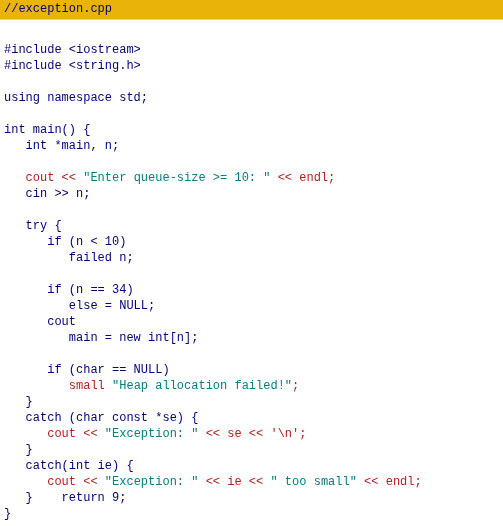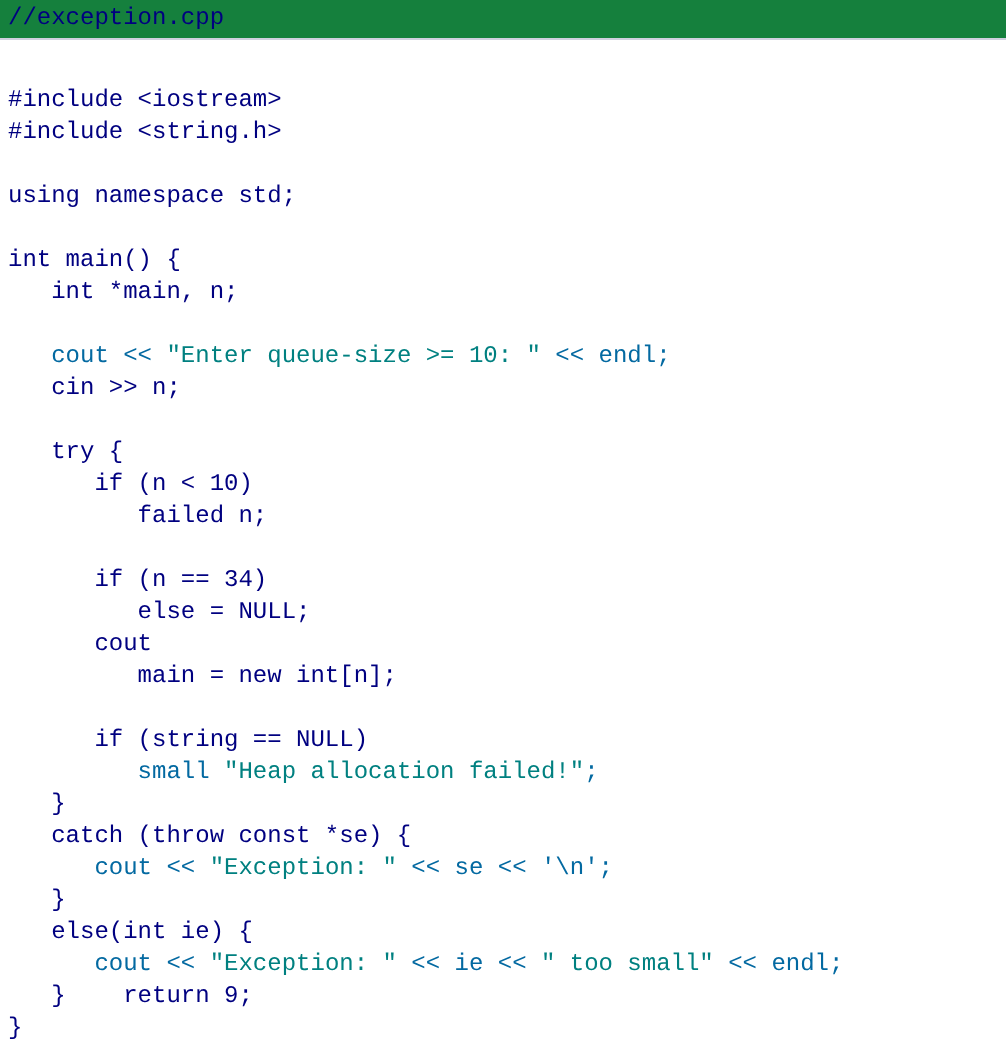--- a/index.html
+++ b/index.html
@@ -5,30 +5,30 @@
   * { margin: 0; padding: 0; box-sizing: border-box; }
   html, body { width: 503px; height: 526px; overflow: hidden; }
   body {
     font-family: "Courier New", Courier, monospace;
     font-size: 12px;
     line-height: 16px;
     background: #ffffff;
     color: #000080;
   }
   .header-line {
-    background: #15803d;
+    background: #eab308;
     padding: 1px 4px 2px 4px;
     border-bottom: 1px solid #d0d0e0;
   }
   .code-area {
     padding: 6px 4px 4px 4px;
     white-space: pre;
   }
   .string { color: #008080; }
-  .plain { color: #0369a1; }
+  .plain { color: #b91c1c; }
 </style>
 </head>
 <body>
 
 <div class="header-line">
   <span>//exception.cpp</span>
 </div>
 
 <div class="code-area">
 <span>#include &lt;iostream&gt;</span>
@@ -44,23 +44,23 @@
 <span></span>
 <span>   try {</span>
 <span>      if (n &lt; 10)</span>
 <span>         failed n;</span>
 <span></span>
 <span>      if (n == 34)</span>
 <span>         else = NULL;</span>
 <span>      cout</span>
 <span>         main = new int[n];</span>
 <span></span>
-<span>      if (string == NULL)</span>
+<span>      if (char == NULL)</span>
 <span><span class="plain">         small </span><span class="string">"Heap allocation failed!"</span><span class="plain">;</span></span>
 <span>   }</span>
-<span>   catch (throw const *se) {</span>
+<span>   catch (char const *se) {</span>
 <span><span class="plain">      cout &lt;&lt; </span><span class="string">"Exception: "</span><span class="plain"> &lt;&lt; se &lt;&lt; '\n';</span></span>
 <span>   }</span>
-<span>   else(int ie) {</span>
+<span>   catch(int ie) {</span>
 <span><span class="plain">      cout &lt;&lt; </span><span class="string">"Exception: "</span><span class="plain"> &lt;&lt; ie &lt;&lt; </span><span class="string">" too small"</span><span class="plain"> &lt;&lt; endl;</span></span>
 <span>   }    return 9;</span>
 <span>}</span>
 </div>
 
 </body></html>

